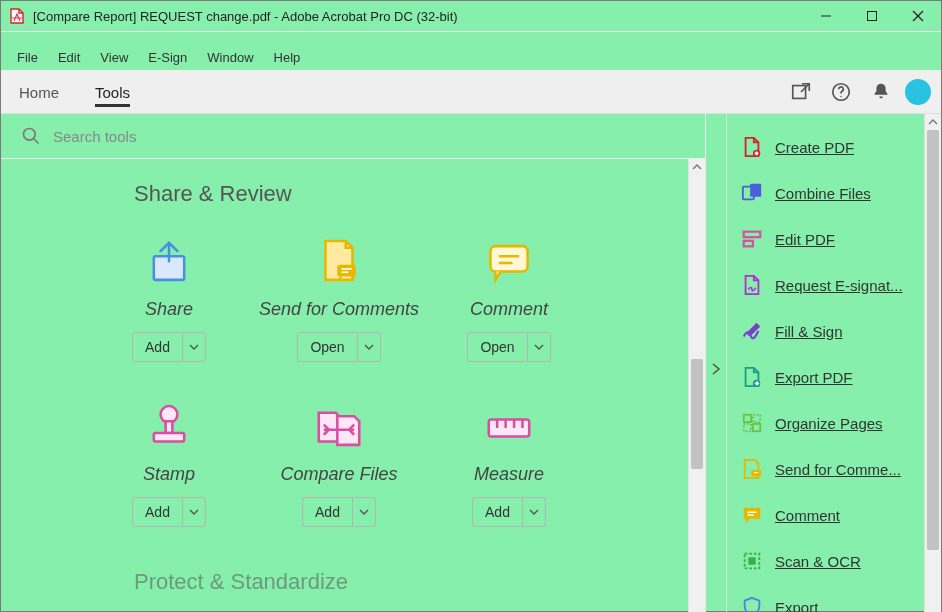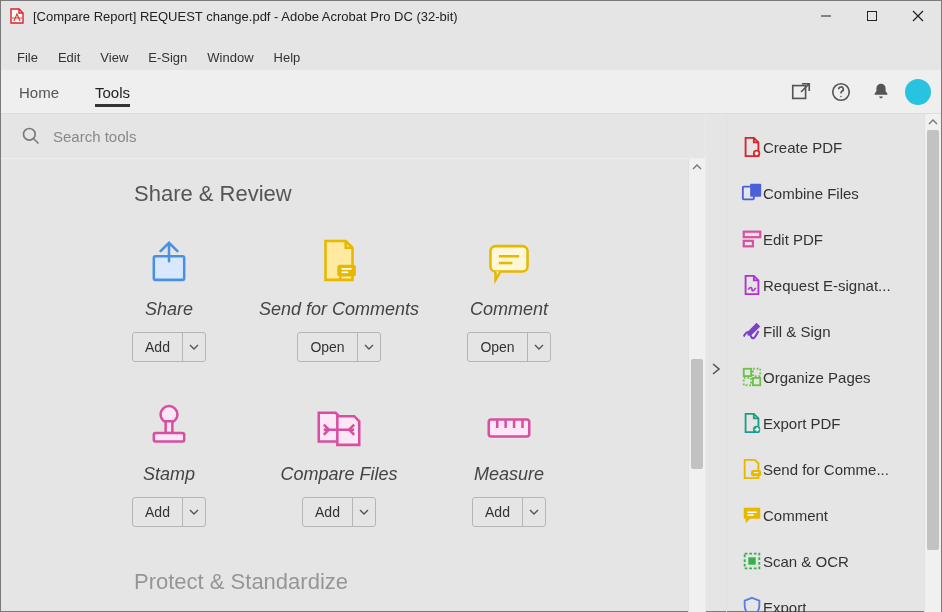--- a/index.html
+++ b/index.html
@@ -1,16 +1,16 @@
 <!DOCTYPE html>
 <html><head>
 <meta charset="utf-8">
 <style>
   html, body { margin: 0; padding: 0; font-family: "Segoe UI", Arial, sans-serif; font-size: 14px; color: #333; background: #1a6a75; }
-  .window { position: relative; width: 942px; height: 612px; background: #e5e5e5; box-sizing: border-box; border: 1px solid #7a7a7a; }
+  .window { position: relative; width: 942px; height: 612px; background: #86efac; box-sizing: border-box; border: 1px solid #7a7a7a; }
   .titlebar { height: 30px; display: flex; align-items: center; padding: 0 0 0 8px; border-bottom: 1px solid #e5e5e5; }
   .titlebar .app-icon { width: 16px; height: 16px; margin-right: 8px; }
   .titlebar .title { flex: 1; font-size: 13px; color: #222; }
   .titlebar .wbtn { width: 46px; height: 30px; display: flex; align-items: center; justify-content: center; color: #222; }
 
   .menubar { height: 26px; display: flex; align-items: center; padding: 0 8px; gap: 4px; border-bottom: 1px solid #eee; margin-top: 12px; }
   .menubar .mitem { padding: 3px 8px; font-size: 13px; color: #333; }
 
   .toolbar { height: 42px; background: #efefef; border-bottom: 1px solid #ddd; display: flex; align-items: stretch; }
   .toolbar .tab { padding: 0 18px; display: flex; align-items: center; font-size: 15px; color: #555; position: relative; }
@@ -40,21 +40,21 @@
 
   .vscroll { width: 16px; background: #f0f0f0; border-left: 1px solid #e0e0e0; position: relative; }
   .vscroll .arrow-up, .vscroll .arrow-down { height: 16px; display: flex; align-items: center; justify-content: center; color: #777; }
   .vscroll .thumb { position: absolute; left: 2px; right: 2px; background: #c2c2c2; border-radius: 2px; }
 
   .divider-handle { width: 20px; display: flex; align-items: center; justify-content: center; border-left: 1px solid #eaeaea; }
   .divider-handle .tri { color: #555; }
 
   .rightpanel { width: 214px; border-left: 1px solid #e0e0e0; display: flex; position: relative; }
   .rightpanel .list { flex: 1; padding: 10px 0; overflow: hidden; }
-  .rightpanel .item { display: flex; align-items: center; height: 46px; padding: 0 14px; font-size: 15px; color: #333; }
+  .rightpanel .item { display: flex; align-items: center; height: 46px; padding: 0 14px; gap: 12px; font-size: 15px; color: #333; text-decoration: underline; }
   .rightpanel .item .icon { width: 22px; height: 22px; display: flex; align-items: center; justify-content: center; flex-shrink: 0; }
   .rightpanel .item .label { white-space: nowrap; overflow: hidden; text-overflow: ellipsis; }
 
   svg { display: block; }
 </style>
 </head>
 <body>
 
 <div class="window">
 
@@ -331,39 +331,39 @@
           <span class="icon">
               <svg width="22" height="22" viewBox="0 0 24 24" fill="none" stroke="#7b3fc9" stroke-width="2.2">
                 <path d="M3 18 c4-8 6-4 8 0 s4 2 8-6"></path>
                 <path d="M17 3 l4 4 -10 10 -4 0 0-4 Z" fill="#7b3fc9" stroke="none"></path>
               </svg>
             </span>
           <span class="label">Fill &amp; Sign</span>
         </div>
         <div class="item">
           <span class="icon">
+              <svg width="22" height="22" viewBox="0 0 24 24" fill="none" stroke="#1a9e88" stroke-width="2">
+                <path d="M5 2 h9 l5 5 v15 H5 Z"></path>
+                <path d="M14 2 v5 h5"></path>
+                <circle cx="17" cy="19" r="4" fill="#1a9e88" stroke="none"></circle>
+                <path d="M15 19 h4 M17 17 l2 2 -2 2" stroke="#fff" stroke-width="1.6"></path>
+              </svg>
+            </span>
+          <span class="label">Export PDF</span>
+        </div>
+        <div class="item">
+          <span class="icon">
               <svg width="22" height="22" viewBox="0 0 24 24" fill="none" stroke="#6cc24a" stroke-width="2">
                 <rect x="3" y="3" width="8" height="8"></rect>
                 <rect x="13" y="3" width="8" height="8" stroke-dasharray="2 2"></rect>
                 <rect x="3" y="13" width="8" height="8" stroke-dasharray="2 2"></rect>
                 <rect x="13" y="13" width="8" height="8"></rect>
               </svg>
             </span>
           <span class="label">Organize Pages</span>
-        </div>
-        <div class="item">
-          <span class="icon">
-              <svg width="22" height="22" viewBox="0 0 24 24" fill="none" stroke="#1a9e88" stroke-width="2">
-                <path d="M5 2 h9 l5 5 v15 H5 Z"></path>
-                <path d="M14 2 v5 h5"></path>
-                <circle cx="17" cy="19" r="4" fill="#1a9e88" stroke="none"></circle>
-                <path d="M15 19 h4 M17 17 l2 2 -2 2" stroke="#fff" stroke-width="1.6"></path>
-              </svg>
-            </span>
-          <span class="label">Export PDF</span>
         </div>
         <div class="item">
           <span class="icon">
               <svg width="22" height="22" viewBox="0 0 24 24" fill="none">
                 <path d="M4 2 h11 l4 4 v16 H4 Z" stroke="#e6b800" stroke-width="2"></path>
                 <rect x="11" y="13" width="11" height="7" rx="2" fill="#e6b800"></rect>
                 <line x1="14" y1="16" x2="19" y2="16" stroke="#fff"></line>
               </svg>
             </span>
           <span class="label">Send for Comme...</span>

